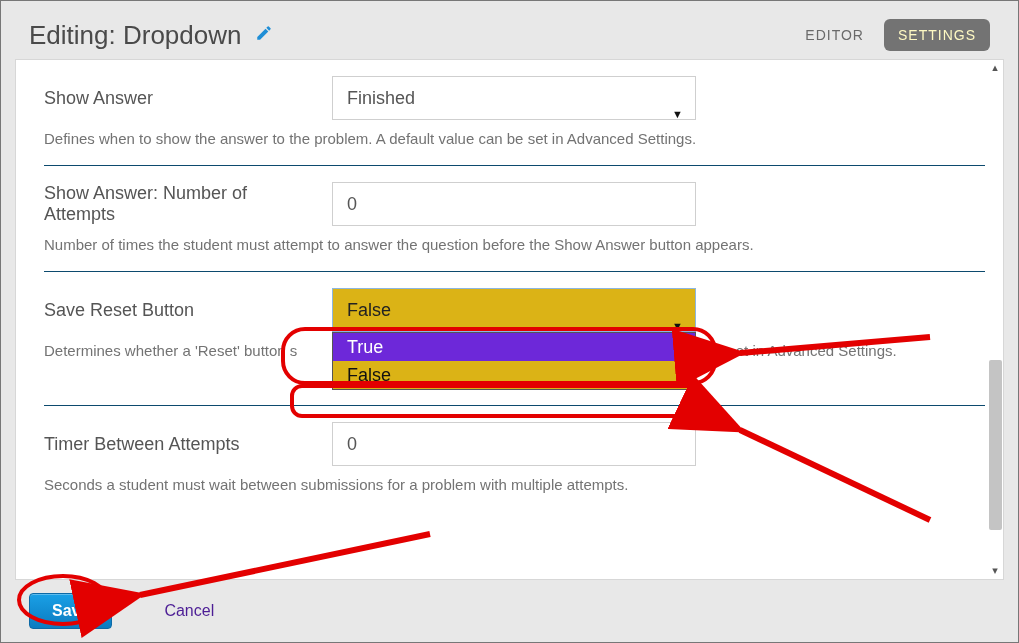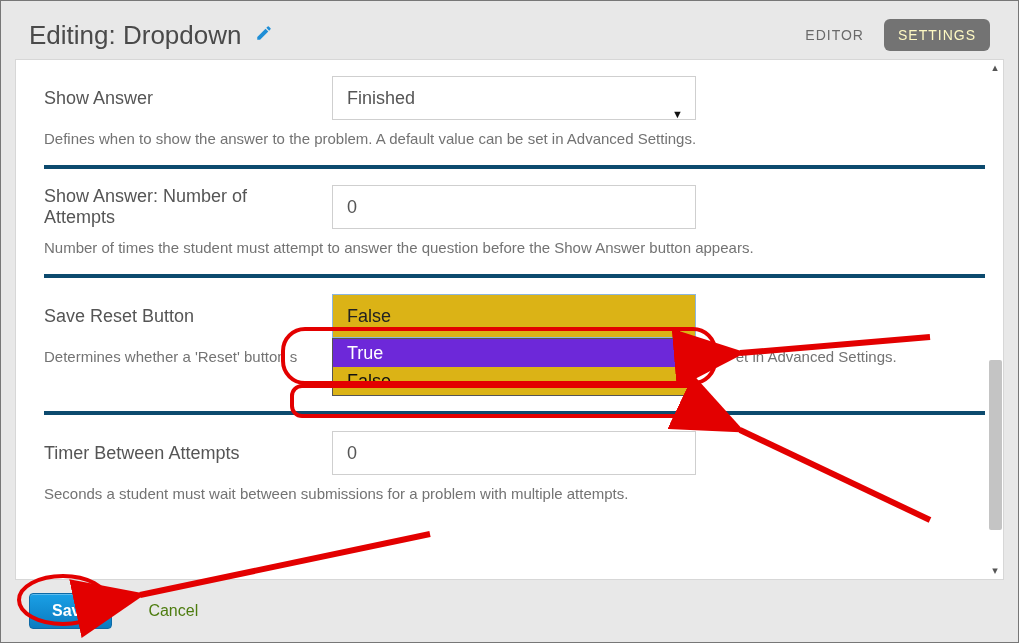--- a/index.html
+++ b/index.html
@@ -84,21 +84,21 @@
     font-size: 11px;
     color: #555;
     text-align: center;
   }
   .content {
     padding: 0 18px 0 28px;
     height: 100%;
     position: relative;
   }
   .setting {
-    border-bottom: 4px solid #0c4a6e;
+    border-bottom: 1px solid #0c4a6e;
     padding: 16px 0 18px 0;
   }
   .setting:last-child { border-bottom: none; }
   .row {
     display: flex;
     align-items: center;
     margin-bottom: 10px;
   }
   .label {
     width: 248px;
@@ -199,23 +199,23 @@
     color: #fff;
     border: 1px solid #0d6aa6;
     border-radius: 4px;
     padding: 8px 22px;
     font-size: 16px;
     font-weight: 600;
     cursor: pointer;
     box-shadow: inset 0 1px 0 rgba(255,255,255,0.3);
   }
   .cancel-link {
-    color: #4d7c0f;
+    color: #4c1d95;
     font-size: 16px;
-    margin-left: 28px;
+    margin-left: 44px;
     cursor: pointer;
   }
 
   
   svg.anno {
     position: absolute;
     top: 0;
     left: 0;
     width: 1019px;
     height: 643px;

